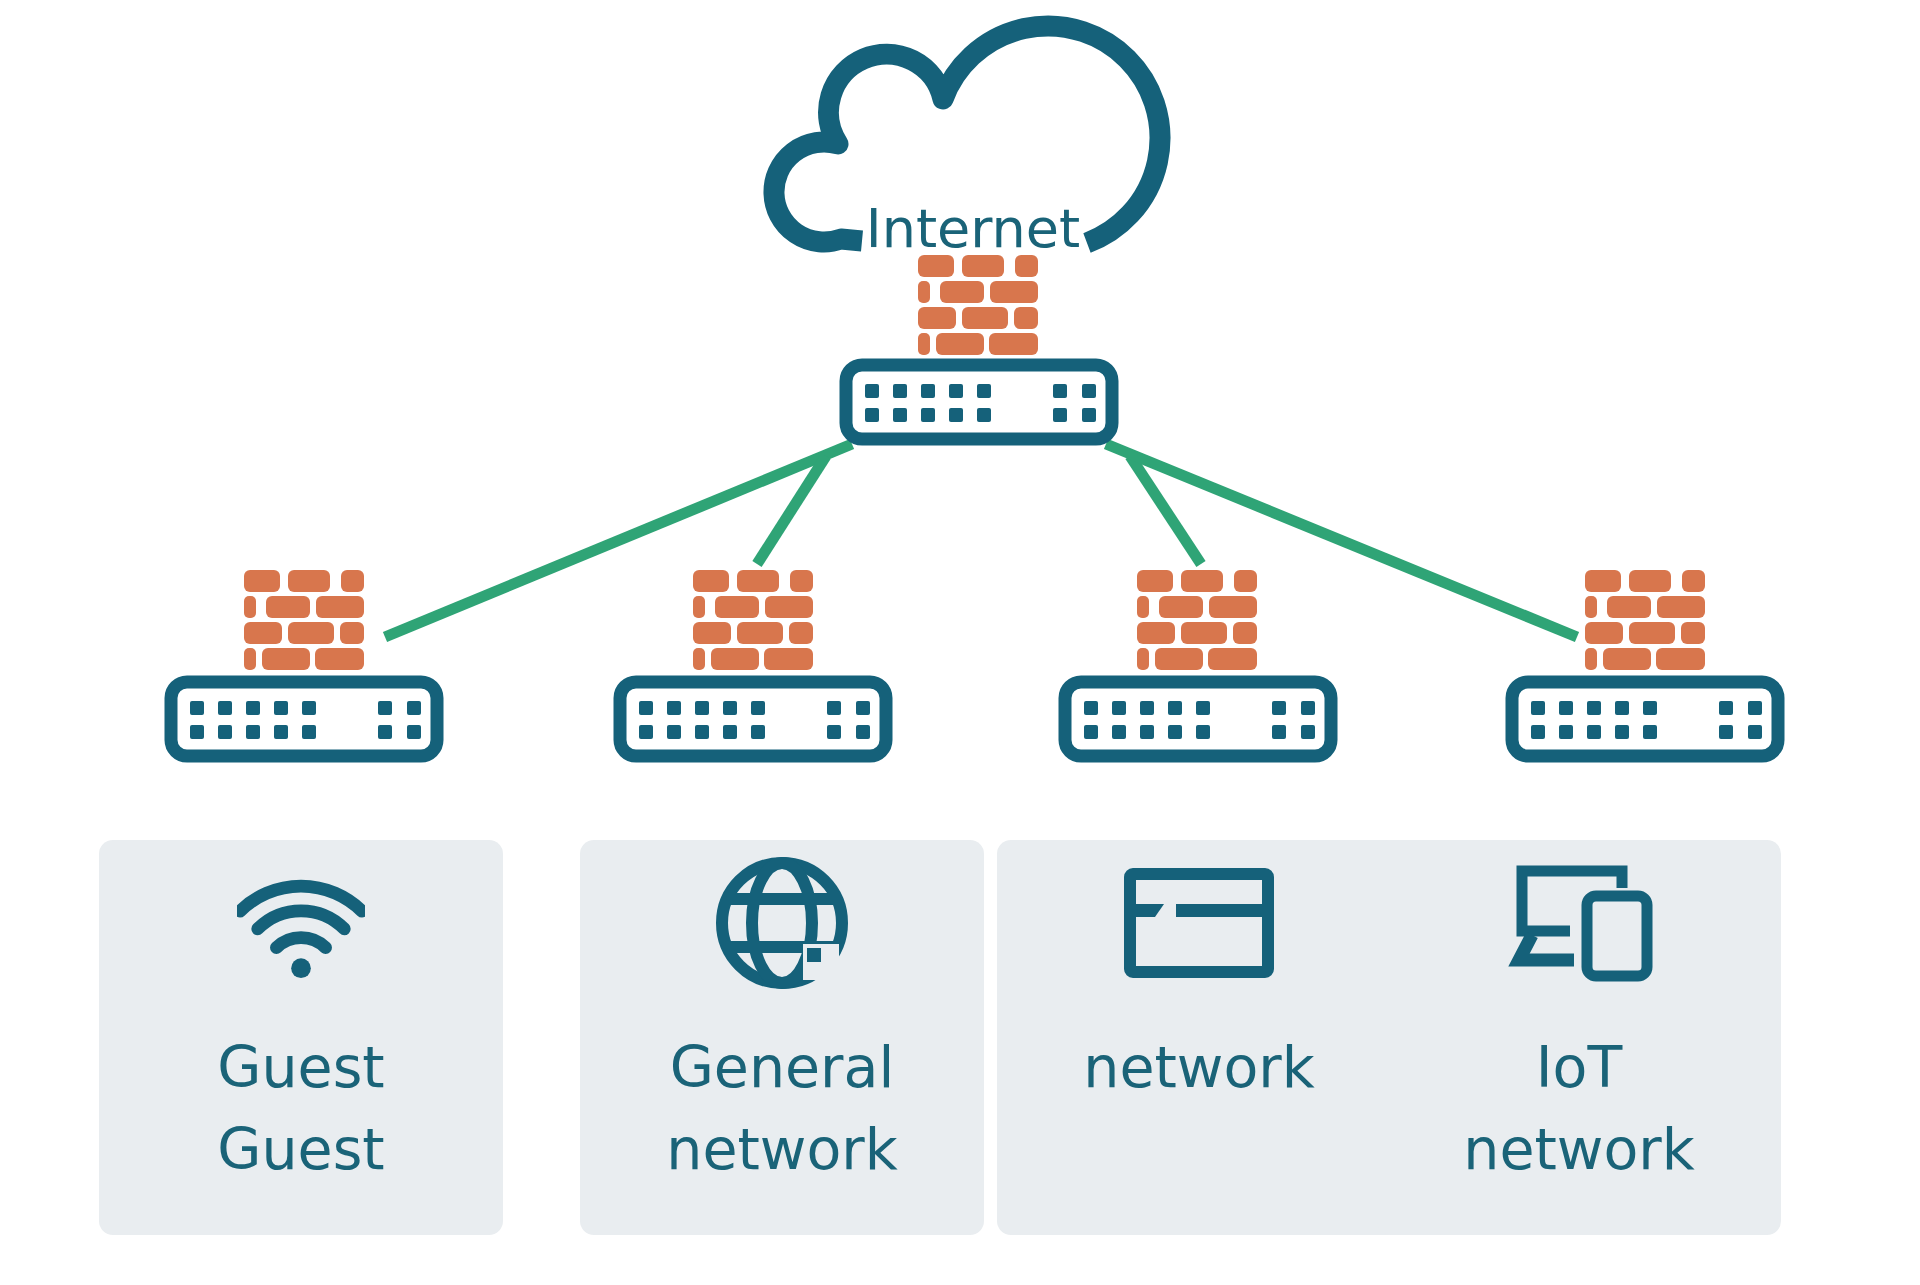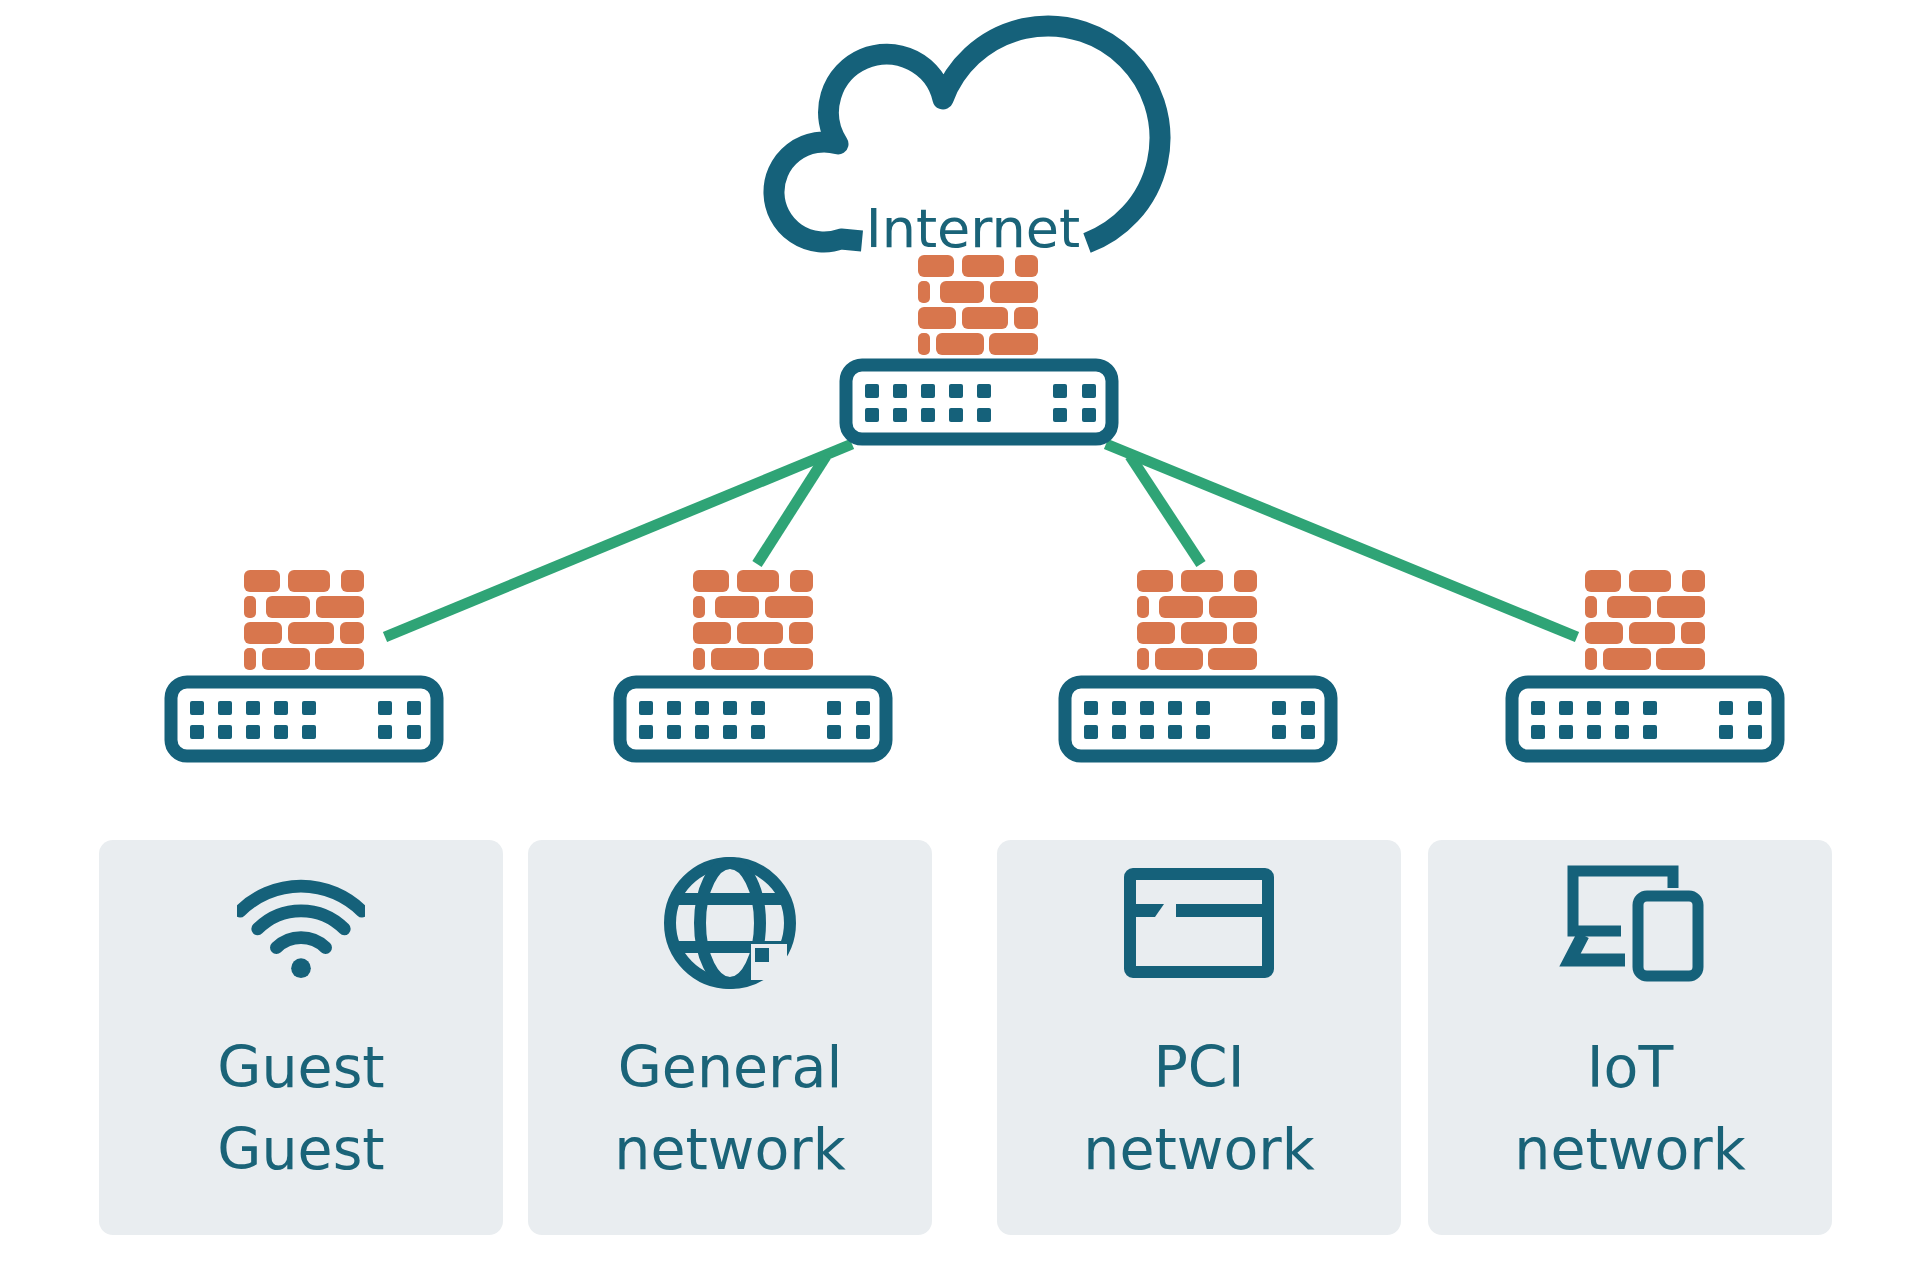--- a/index.html
+++ b/index.html
@@ -106,21 +106,21 @@
         <path d="M 40 87 A 36 36 0 0 1 90 87"></path>
       </g>
       <circle cx="65" cy="108" r="10" fill="var(--teal)"></circle>
     </svg>
     <div class="label">
       <span>Guest</span>
       <span>Guest</span>
     </div>
   </div>
 
-  <div class="card" style="left:528px">
+  <div class="card" style="left:580px">
     <svg class="icon" style="top:16px" width="134" height="134" viewBox="0 0 134 134">
       <g fill="none" stroke="var(--teal)" stroke-width="12">
         <circle cx="67" cy="67" r="60"></circle>
         <ellipse cx="67" cy="67" rx="30" ry="60"></ellipse>
         <line x1="12" y1="43" x2="122" y2="43"></line>
         <line x1="12" y1="91" x2="122" y2="91"></line>
       </g>
       <rect x="88" y="88" width="36" height="36" fill="var(--card_bg)"></rect>
       <rect x="92" y="92" width="14" height="14" fill="var(--teal)"></rect>
     </svg>
@@ -130,26 +130,25 @@
     </div>
   </div>
 
   <div class="card" style="left:997px">
     <svg class="icon" style="top:28px" width="150" height="110" viewBox="0 0 150 110">
       <rect x="6" y="6" width="138" height="98" rx="3" fill="none" stroke="var(--teal)" stroke-width="12"></rect>
       <rect x="52" y="36" width="90" height="13" fill="var(--teal)"></rect>
       <polygon points="12,36 40,36 31,49 12,49" fill="var(--teal)"></polygon>
     </svg>
     <div class="label">
-      <span>PCI</span>
       <span>network</span>
     </div>
   </div>
 
-  <div class="card" style="left:1428px">
+  <div class="card" style="left:1377px">
     <svg class="icon" style="top:18px" width="170" height="125" viewBox="0 0 170 125">
       <g fill="none" stroke="var(--teal)">
         <path d="M 128 30 V 13 H 28 V 73 H 76" stroke-width="11"></path>
         <path d="M 38 77 L 25 102 H 80" stroke-width="13"></path>
         <rect x="93" y="38" width="60" height="80" rx="9" stroke-width="11"></rect>
       </g>
     </svg>
     <div class="label">
       <span>IoT</span>
       <span>network</span>

